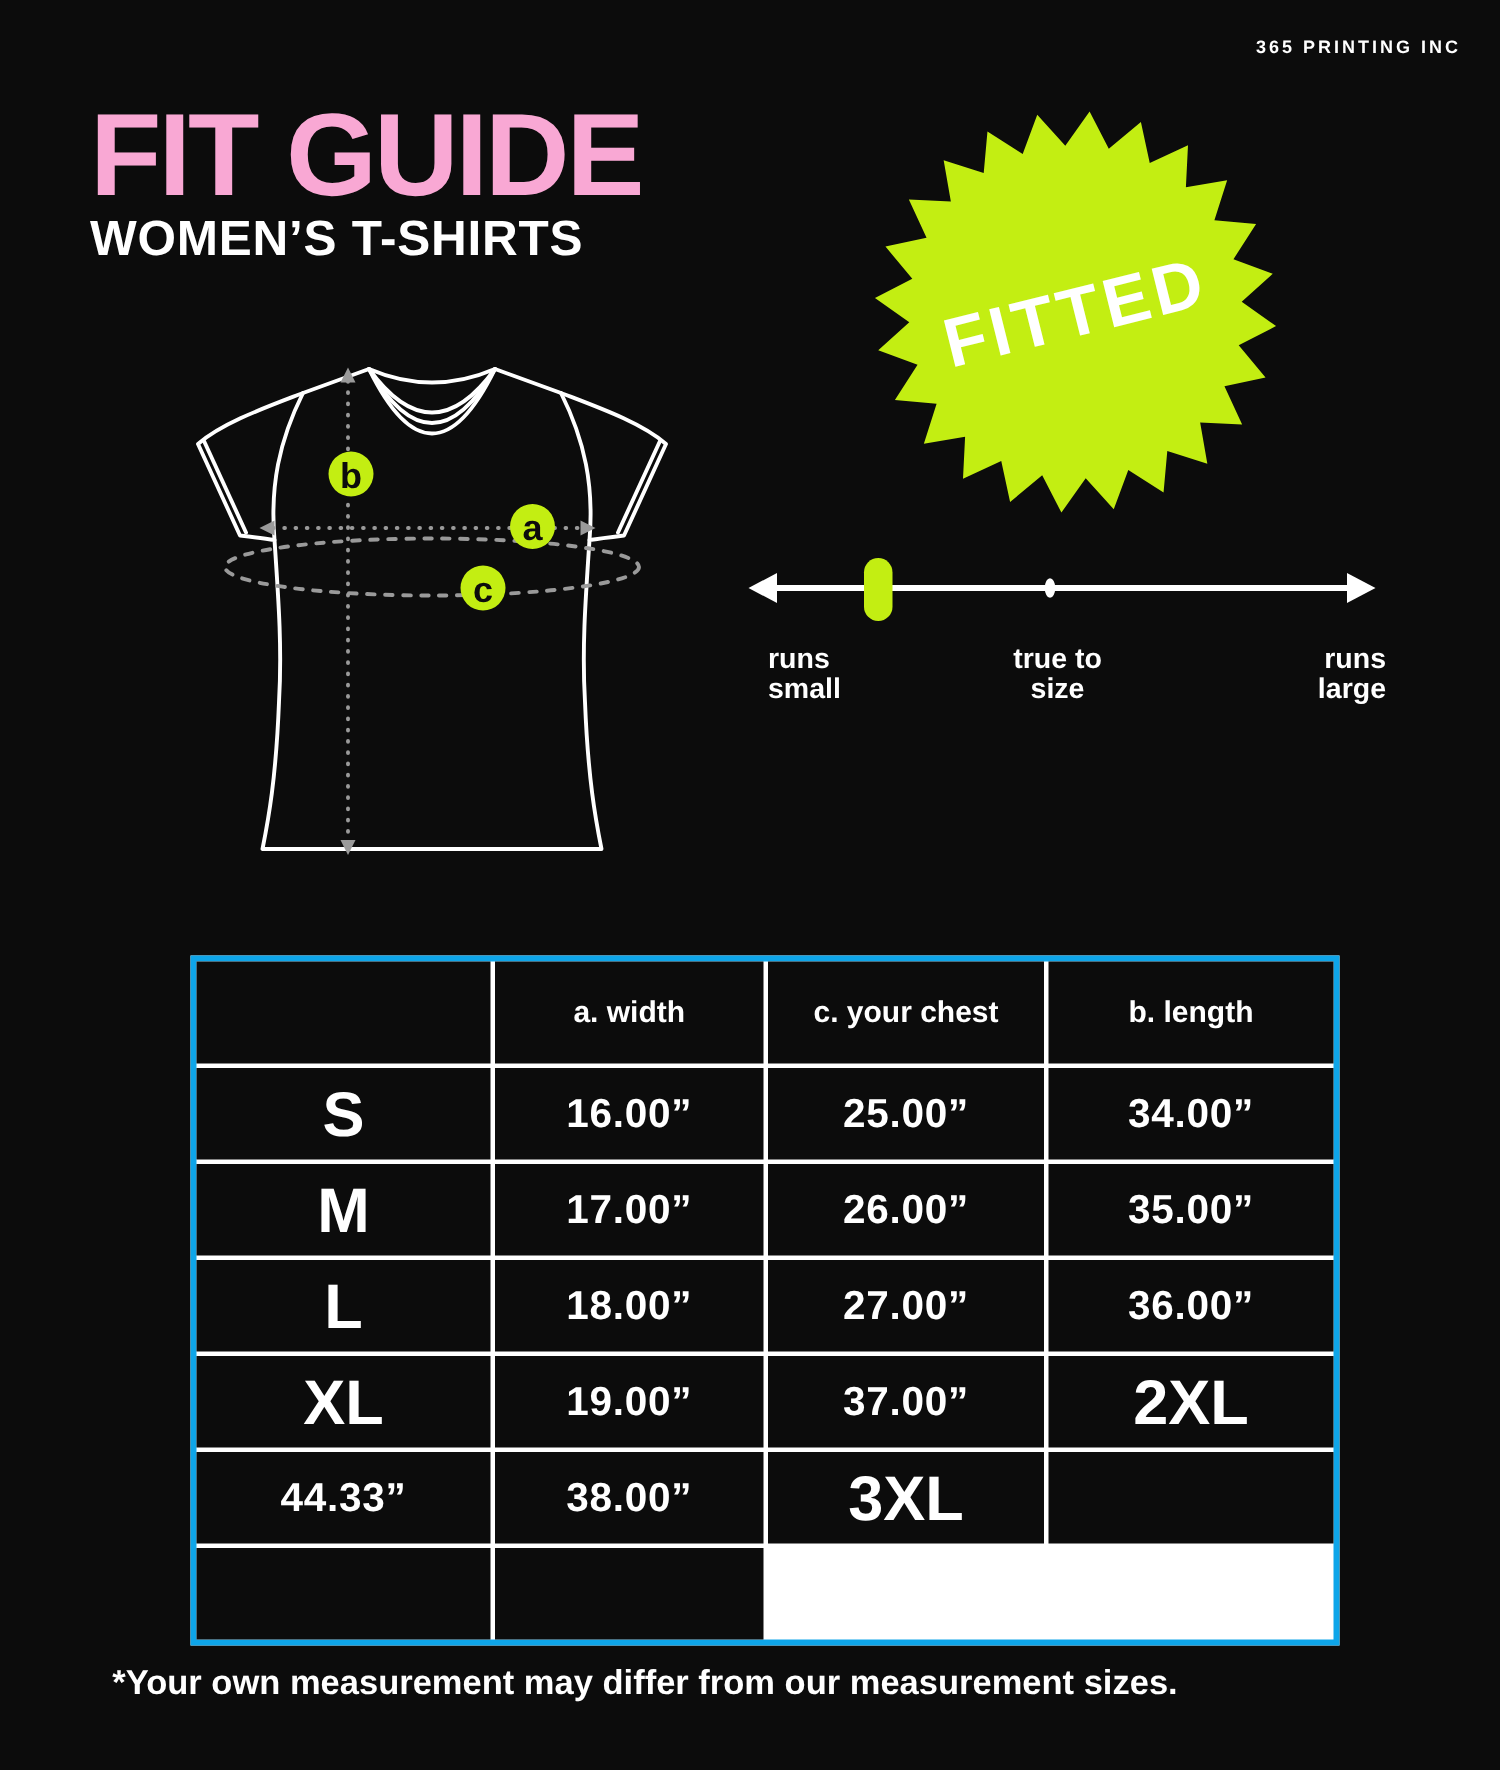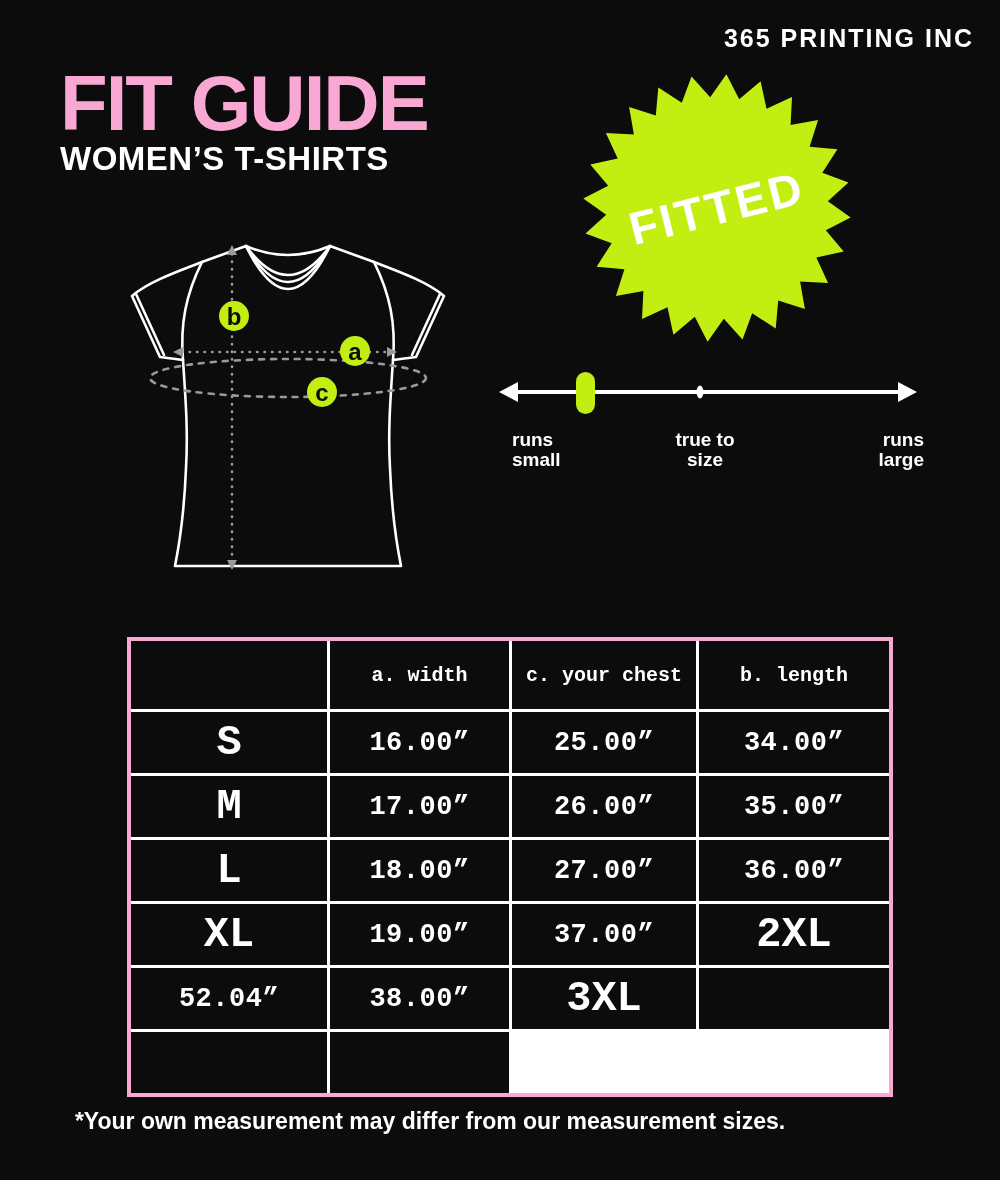--- a/index.html
+++ b/index.html
@@ -3,21 +3,21 @@
 <meta charset="utf-8">
 <style>
   html,body{margin:0;padding:0;}
   body{
     width:1000px;height:1180px;position:relative;overflow:hidden;
     background:#0c0c0c;color:#fff;
     font-family:"Liberation Sans","DejaVu Sans",sans-serif;
   }
   .abs{position:absolute;}
   
-  .brand{top:24px;right:26px;font-size:25px;font-weight:bold;letter-spacing:2px;color:#fff;}
+  .brand{top:24px;right:26px;font-size:12px;font-weight:bold;letter-spacing:2px;color:#fff;}
   
   .title{left:60px;top:58px;font-size:78px;font-weight:bold;letter-spacing:-2px;color:#f9a8d4;}
   .subtitle{left:60px;top:140px;width:377px;font-size:33px;font-weight:bold;letter-spacing:0.5px;color:#fff;}
   
   .badge-svg{left:572px;top:63px;}
   .badge-text{fill:#fff;font-weight:bold;font-size:46px;letter-spacing:3px;}
   
   .tshirt-svg{left:118px;top:224px;}
   .shirt-line{fill:none;stroke:#fff;stroke-width:2.6;stroke-linejoin:round;stroke-linecap:round;}
   .dotline{fill:none;stroke:#9a9a9a;stroke-width:2.6;stroke-linecap:round;}
@@ -31,21 +31,21 @@
   .scale-label{top:430px;width:90px;text-align:center;font-size:19px;font-weight:bold;line-height:20px;color:#fff;}
   .lbl-small{left:494px;text-align:left;padding-left:18px;}
   .lbl-true{left:660px;}
   .lbl-large{left:834px;text-align:right;padding-right:4px;}
   
   .size-table{
     left:127px;top:637px;
     display:grid;
     grid-template-columns:196px 179px 184px 190px;
     grid-template-rows:68px 61px 61px 61px 61px 61px 61px;
-    gap:3px;background:#ffffff;border:4px solid #f9a8d4;font-family:Liberation Mono, monospace;
+    gap:3px;background:#ffffff;border:4px solid #0ea5e9;
   }
   .cell{background:#0c0c0c;display:flex;align-items:center;justify-content:center;}
   .head-cell{font-size:20px;font-weight:bold;color:#fff;}
   .size-cell{font-size:42px;font-weight:bold;color:#fff;}
   .val-cell{font-size:27px;font-weight:bold;color:#fff;letter-spacing:0.5px;}
   
   .footnote{left:0;top:1108px;width:860px;text-align:center;font-size:23px;font-weight:bold;color:#fff;}
 </style>
 </head>
 <body>
@@ -143,21 +143,21 @@
   <div class="cell size-cell">L</div>
   <div class="cell val-cell">18.00”</div>
   <div class="cell val-cell">27.00”</div>
   <div class="cell val-cell">36.00”</div>
 
   <div class="cell size-cell">XL</div>
   <div class="cell val-cell">19.00”</div>
   <div class="cell val-cell">37.00”</div>
 
   <div class="cell size-cell">2XL</div>
-  <div class="cell val-cell">52.04”</div>
+  <div class="cell val-cell">44.33”</div>
   <div class="cell val-cell">38.00”</div>
 
   <div class="cell size-cell">3XL</div>
   <div class="cell val-cell"></div>
   <div class="cell val-cell"></div>
   <div class="cell val-cell"></div>
 </div>
 
 <div class="abs footnote">*Your own measurement may differ from our measurement sizes.</div>
 

